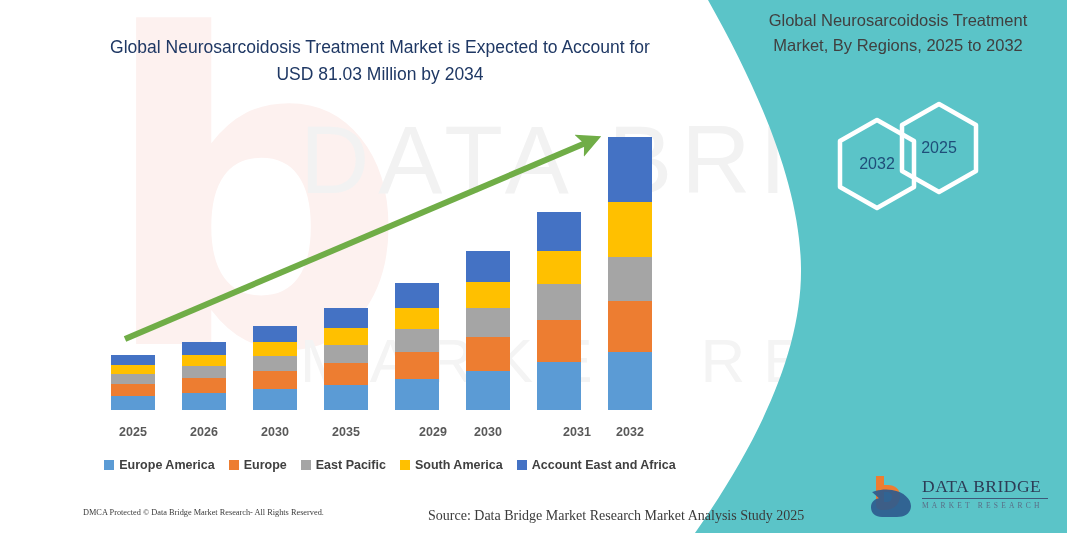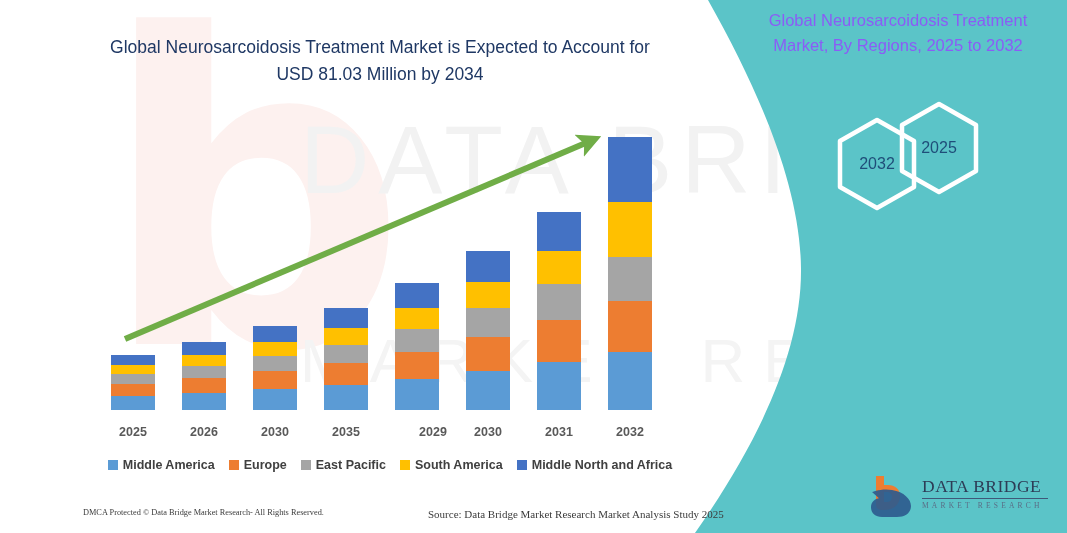--- a/index.html
+++ b/index.html
@@ -77,21 +77,21 @@
     width: 1067px;
     height: 533px;
   }
 
   
   .rp-title {
     position: absolute;
     left: 742px;
     top: 8px;
     width: 312px;
-    color: #8b5cf6;
+    color: #404040;
     font-size: 16.5px;
     line-height: 25px;
     text-align: center;
     font-family: "Liberation Sans", sans-serif;
   }
   .hexwrap {
     position: absolute;
     left: 820px;
     top: 100px;
     width: 200px;
@@ -242,21 +242,21 @@
     color: #3b3b3b;
     font-size: 8.3px;
     font-family: "Liberation Serif", serif;
     white-space: nowrap;
   }
   .footer-right {
     position: absolute;
     left: 428px;
     top: 508px;
     color: #3b3b3b;
-    font-size: 11px;
+    font-size: 14px;
     font-family: "Liberation Serif", serif;
     white-space: nowrap;
   }
 </style>
 </head>
 <body>
 
 <div id="stage">
 
   <div class="wm-layer">
@@ -368,43 +368,43 @@
     <line x1="125" y1="339" x2="588" y2="142" stroke="#70AD47" stroke-width="6" marker-end="url(#arrowhead)"></line>
   </svg>
 
   <div class="axis-labels" id="axis-labels">
       <div class="axis-label" style="left: 8px;">2025</div>
       <div class="axis-label" style="left: 79px;">2026</div>
       <div class="axis-label" style="left: 150px;">2030</div>
       <div class="axis-label" style="left: 221px;">2035</div>
       <div class="axis-label" style="left: 308px;">2029</div>
       <div class="axis-label" style="left: 363px;">2030</div>
-      <div class="axis-label" style="left: 434px;">2031</div>
+      <div class="axis-label" style="left: 452px;">2031</div>
       <div class="axis-label" style="left: 505px;">2032</div>
     </div>
 
   <div class="legend" id="legend">
       <div class="legend-item">
         <span class="legend-swatch" style="background: rgb(91, 155, 213);"></span>
-        <span class="legend-text">Middle America</span>
+        <span class="legend-text">Europe America</span>
       </div>
       <div class="legend-item">
         <span class="legend-swatch" style="background: rgb(237, 125, 49);"></span>
         <span class="legend-text">Europe</span>
       </div>
       <div class="legend-item">
         <span class="legend-swatch" style="background: rgb(165, 165, 165);"></span>
         <span class="legend-text">East Pacific</span>
       </div>
       <div class="legend-item">
         <span class="legend-swatch" style="background: rgb(255, 192, 0);"></span>
         <span class="legend-text">South America</span>
       </div>
       <div class="legend-item">
         <span class="legend-swatch" style="background: rgb(68, 114, 196);"></span>
-        <span class="legend-text">Middle North and Africa</span>
+        <span class="legend-text">Account East and Africa</span>
       </div>
     </div>
 
   <div class="footer-left">DMCA Protected © Data Bridge Market Research- All Rights Reserved.</div>
   <div class="footer-right">Source: Data Bridge Market Research  Market Analysis Study 2025</div>
 
 </div>
 
 </body></html>

